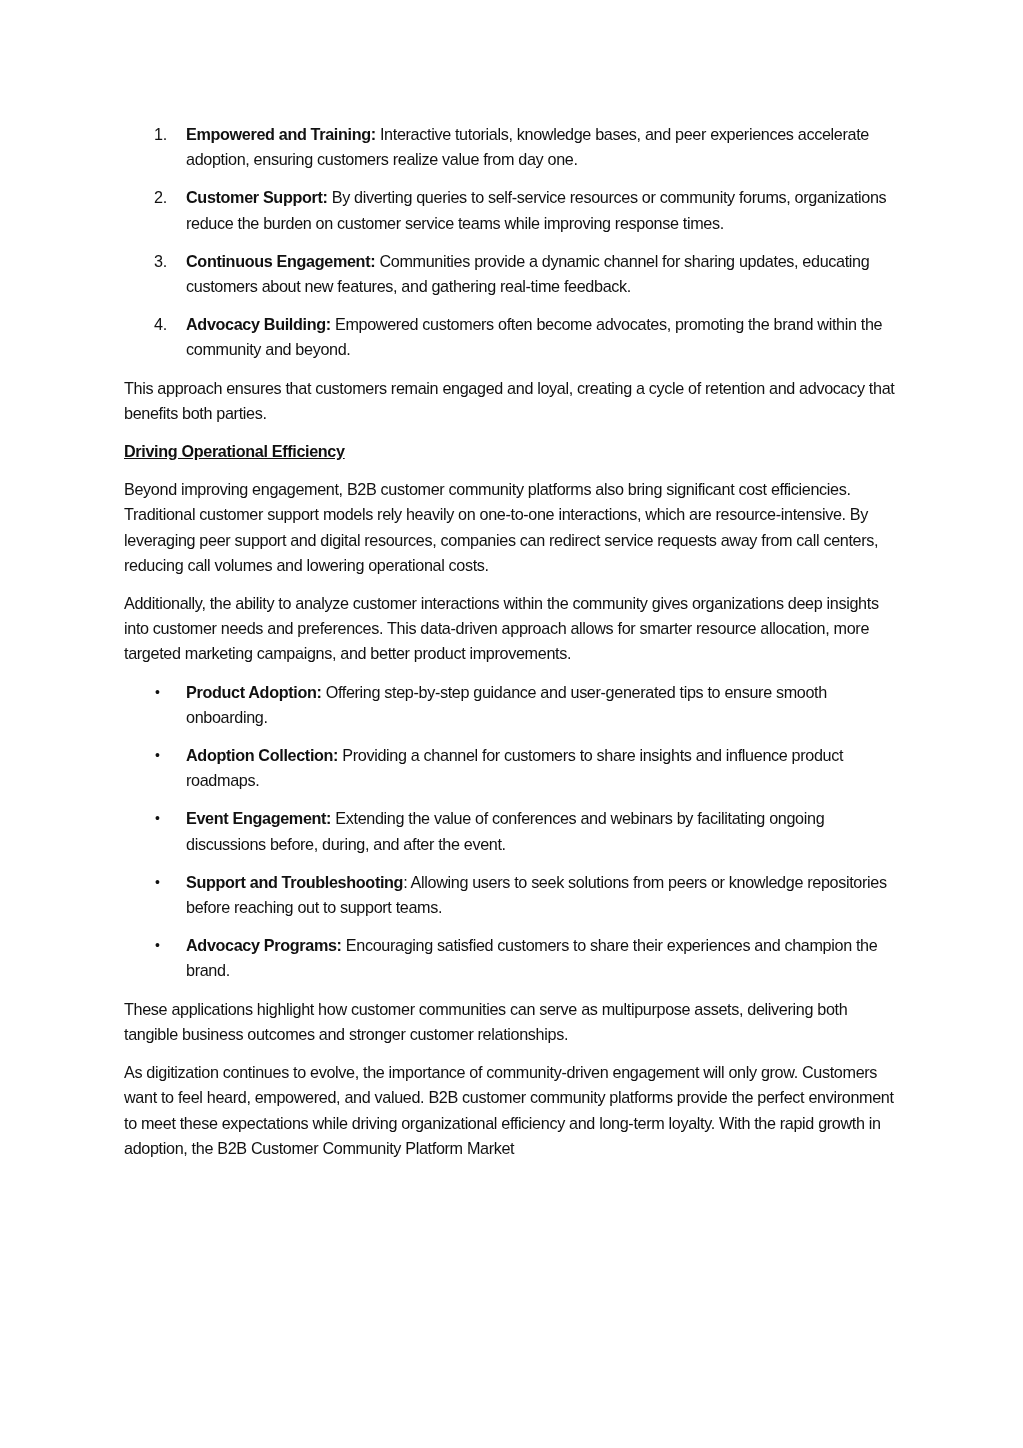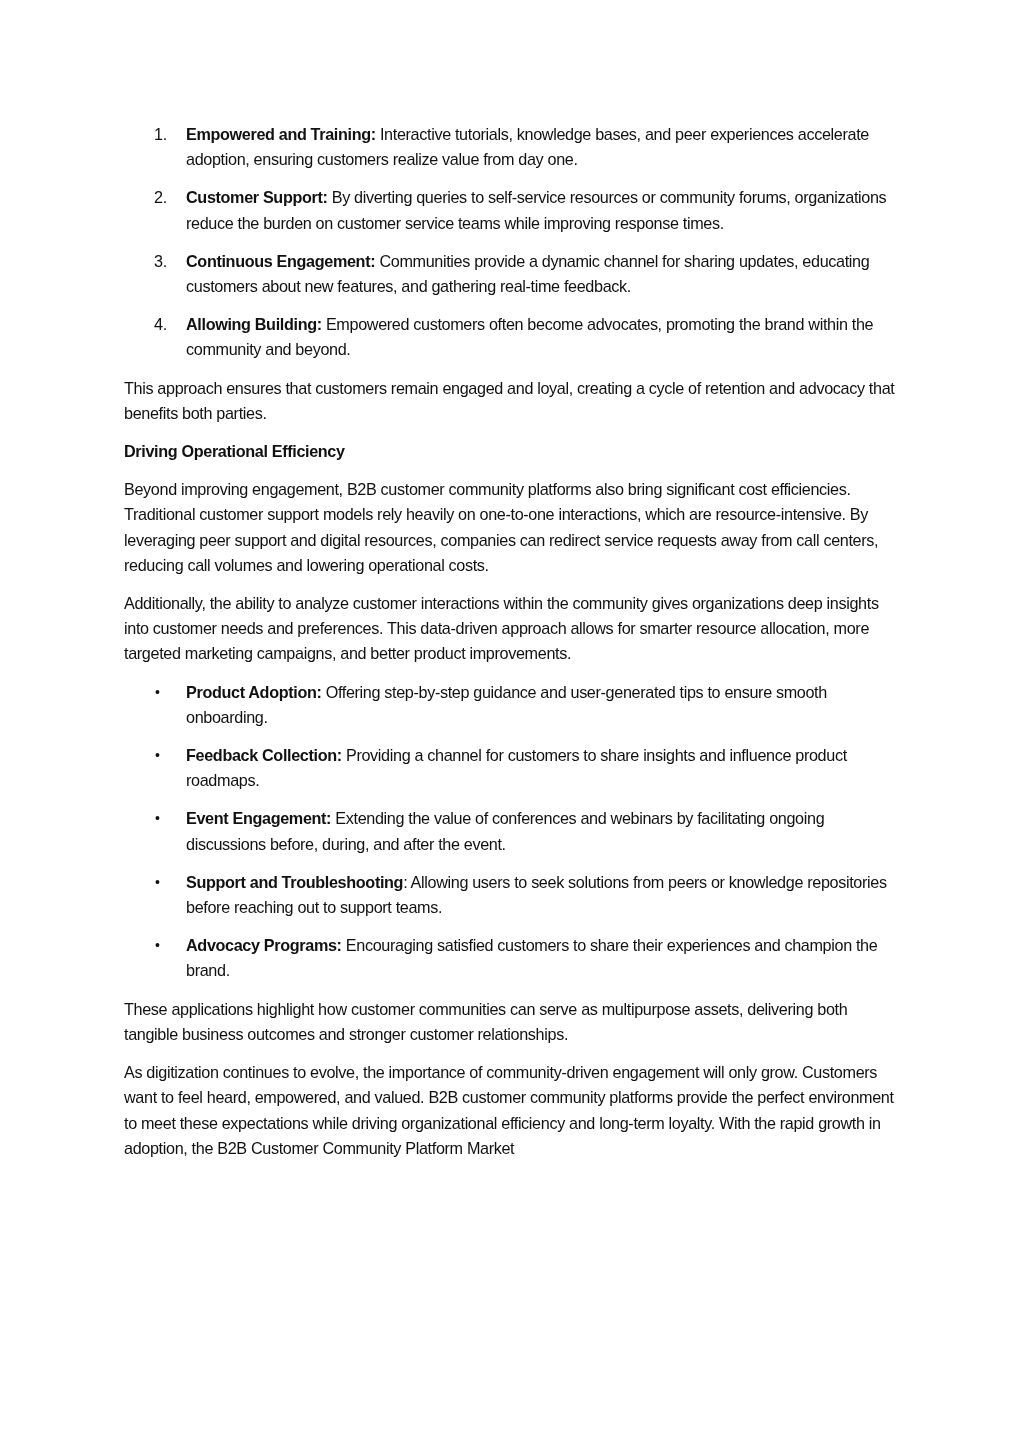--- a/index.html
+++ b/index.html
@@ -1,49 +1,49 @@
 <!DOCTYPE html>
 <html><head>
 <meta charset="utf-8">
 <style>
   html, body { margin: 0; padding: 0; background: #ffffff; }
   body { width: 1023px; height: 1448px; position: relative; overflow: hidden;
          font-family: "Liberation Sans", sans-serif; color: #111; }
   .page { position: absolute; left: 124px; top: 122px; width: 775px;
           font-size: 16.2px; line-height: 25.2px; letter-spacing: -0.35px; }
   p { margin: 0 0 13px 0; }
-  .heading { font-weight: bold; margin-bottom: 13px; }
+  .heading { font-weight: bold; margin-bottom: 13px; text-decoration: underline; }
   ol, ul { margin: 0 0 13px 0; padding: 0; list-style: none; }
   li { position: relative; padding-left: 62px; margin-bottom: 13px; }
   li .marker { position: absolute; left: 30px; top: 0; }
   ul li .marker { left: 31px; font-size: 14px; }
   b { font-weight: bold; }
 </style>
 </head>
 <body>
 
 <div class="page">
 
   <ol>
     <li><span class="marker">1.</span><b>Empowered and Training:</b><span></span><span> Interactive tutorials, knowledge bases, and peer experiences accelerate adoption, ensuring customers realize value from day one.</span></li>
     <li><span class="marker">2.</span><b>Customer Support:</b><span></span><span> By diverting queries to self-service resources or community forums, organizations reduce the burden on customer service teams while improving response times.</span></li>
     <li><span class="marker">3.</span><b>Continuous Engagement:</b><span></span><span> Communities provide a dynamic channel for sharing updates, educating customers about new features, and gathering real-time feedback.</span></li>
-    <li><span class="marker">4.</span><b>Allowing Building:</b><span></span><span> Empowered customers often become advocates, promoting the brand within the community and beyond.</span></li>
+    <li><span class="marker">4.</span><b>Advocacy Building:</b><span></span><span> Empowered customers often become advocates, promoting the brand within the community and beyond.</span></li>
   </ol>
 
   <p>This approach ensures that customers remain engaged and loyal, creating a cycle of retention and advocacy that benefits both parties.</p>
 
   <p class="heading">Driving Operational Efficiency</p>
   <p>Beyond improving engagement, B2B customer community platforms also bring significant cost efficiencies. Traditional customer support models rely heavily on one-to-one interactions, which are resource-intensive. By leveraging peer support and digital resources, companies can redirect service requests away from call centers, reducing call volumes and lowering operational costs.</p>
   <p>Additionally, the ability to analyze customer interactions within the community gives organizations deep insights into customer needs and preferences. This data-driven approach allows for smarter resource allocation, more targeted marketing campaigns, and better product improvements.</p>
 
 
   <ul>
     <li><span class="marker">•</span><b>Product Adoption:</b><span></span><span> Offering step-by-step guidance and user-generated tips to ensure smooth onboarding.</span></li>
-    <li><span class="marker">•</span><b>Feedback Collection:</b><span></span><span> Providing a channel for customers to share insights and influence product roadmaps.</span></li>
+    <li><span class="marker">•</span><b>Adoption Collection:</b><span></span><span> Providing a channel for customers to share insights and influence product roadmaps.</span></li>
     <li><span class="marker">•</span><b>Event Engagement:</b><span></span><span> Extending the value of conferences and webinars by facilitating ongoing discussions before, during, and after the event.</span></li>
     <li><span class="marker">•</span><b>Support and Troubleshooting</b><span>:</span><span> Allowing users to seek solutions from peers or knowledge repositories before reaching out to support teams.</span></li>
     <li><span class="marker">•</span><b>Advocacy Programs:</b><span></span><span> Encouraging satisfied customers to share their experiences and champion the brand.</span></li>
   </ul>
 
   <p>These applications highlight how customer communities can serve as multipurpose assets, delivering both tangible business outcomes and stronger customer relationships.</p>
 
   <p>As digitization continues to evolve, the importance of community-driven engagement will only grow. Customers want to feel heard, empowered, and valued. B2B customer community platforms provide the perfect environment to meet these expectations while driving organizational efficiency and long-term loyalty. With the rapid growth in adoption, the B2B Customer Community Platform Market</p>
 
 </div>

